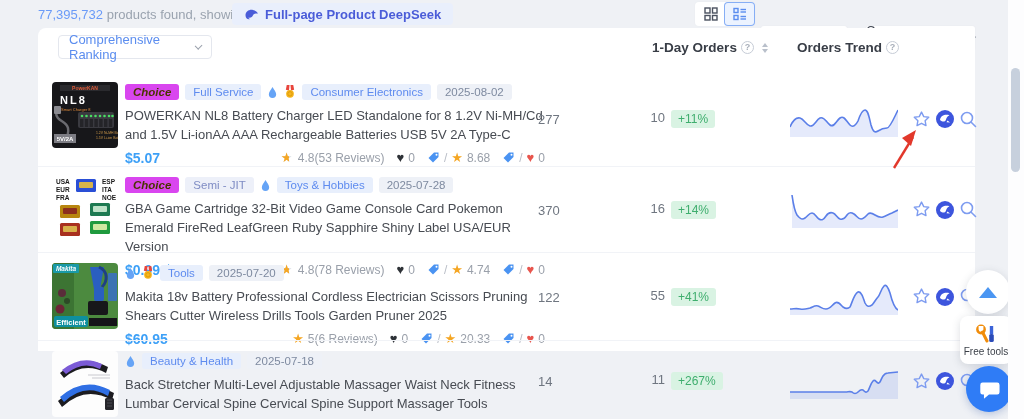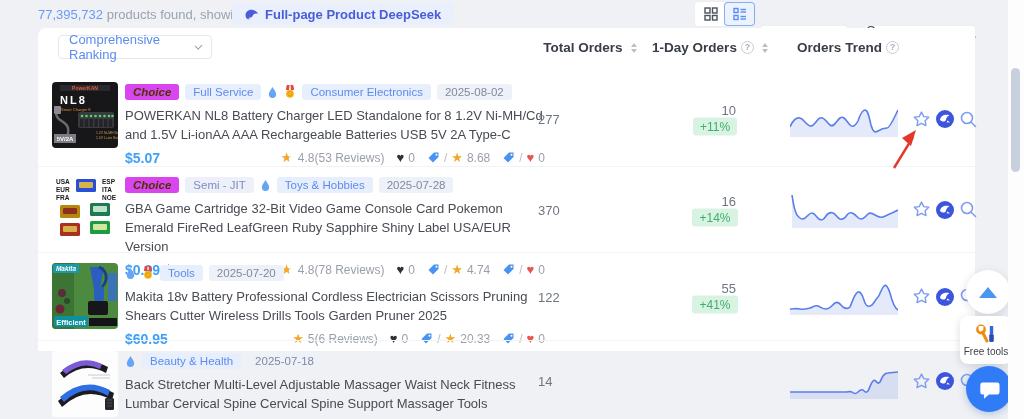--- a/index.html
+++ b/index.html
@@ -60,22 +60,22 @@
   .rating { display:flex; align-items:center; gap:4px; font-size:12px; color:#9aa0aa; }
   .rating .gap-l { margin-left:8px; }
   .star-half { position:relative; display:inline-block; width:13px; height:13px; font-size:13px; line-height:13px; color:#d9dde4; }
   .star-half .fill { position:absolute; left:0; top:0; overflow:hidden; color:#f5a623; white-space:nowrap; }
   .star-full { color:#f5a623; font-size:13px; line-height:13px; }
   .heart-dark { color:#2e3237; font-size:13px; line-height:13px; }
   .heart-red { color:#e8554d; font-size:13px; line-height:13px; }
   .slash { color:#b9bec7; }
   .col-total { position:absolute; left:500px; width:104px; top:50%; transform:translateY(-50%);
                text-align:left; font-size:13px; color:#6f7680; }
-  .col-7day { position:absolute; left:594px; width:160px; top:50%; transform:translateY(-50%);
-              display:flex; align-items:center;flex-direction:column; }
+  .col-7day { position:absolute; left:579px; width:160px; top:50%; transform:translateY(-50%);
+              display:flex; align-items:flex-start; }
   .col-7day .dval { width:48px; text-align:right; font-size:13px; color:#6f7680; }
   .gbadge { margin-left:6px; font-size:12px; color:#3fae6e; background:#d9f3e3; padding:2px 7px; border-radius:3px; }
   .spark { position:absolute; left:752px; top:50%; transform:translateY(-50%); width:108px; height:36px; }
   .actions { position:absolute; left:874px; width:62px; top:50%; transform:translateY(-50%);
              display:flex; align-items:center; gap:4px; }
   .act { width:20px; height:20px; display:inline-flex; align-items:center; justify-content:center; cursor:pointer; }
 
   
   .backtop { position:absolute; left:966px; top:270px; width:44px; height:44px; border-radius:50%; background:#fff;
              box-shadow:0 2px 8px rgba(60,70,90,.18); display:flex; align-items:center; justify-content:center; cursor:pointer; z-index:30; }
@@ -141,27 +141,20 @@
   </div>
 </div>
 
 <div class="card">
 
   <div class="ranking">
     <span>Comprehensive Ranking</span>
     <span class="chev"></span>
   </div>
 
-  <div class="hdr hdr-total">
-    <span>Total Orders</span>
-    <span class="sort">
-        <i class="up"></i>
-        <i class="dn"></i>
-      </span>
-  </div>
   <div class="hdr hdr-7day">
     <span>1-Day Orders</span>
     <span class="qicon">?</span>
     <span class="sort">
         <i class="up"></i>
         <i class="dn"></i>
       </span>
   </div>
   <div class="hdr hdr-trend">
     <span>Orders Trend</span>
@@ -494,20 +487,24 @@
         <span class="bdg b-blue">Beauty &amp; Health</span>
         <span class="bdg b-date">2025-07-18</span>
       </div>
       <div class="title">Back Stretcher Multi-Level Adjustable Massager Waist Neck Fitness Lumbar Cervical Spine Cervical Spine Support Massager Tools</div>
       <div class="pr-row">
         <span class="price">$17.32-$24.76</span>
 
       </div>
     </div>
     <div class="col-total" style="top:40px;">14</div>
+    <div class="col-7day" style="top:40px;">
+      <span class="dval">11</span>
+      <span class="gbadge">+267%</span>
+    </div>
     <div class="spark" style="top:40px;">
       <svg width="108" height="36" viewBox="0 0 108 36">
         <path d="M0,29 L56,29 C58,29 60,28 62,29 C64,31 66,31 68,29 C70,27 71,26 73,27 C75,29 76,30 78,28 C80,24 81,20 83,18 C85,16 86,19 88,20 C90,21 91,16 93,13 C95,10 96,10 98,10 L108,9 L108,36 L0,36 Z" fill="rgba(91,127,232,0.16)"></path>
         <path d="M0,29 L56,29 C58,29 60,28 62,29 C64,31 66,31 68,29 C70,27 71,26 73,27 C75,29 76,30 78,28 C80,24 81,20 83,18 C85,16 86,19 88,20 C90,21 91,16 93,13 C95,10 96,10 98,10 L108,9" fill="none" stroke="#5b7fe8" stroke-width="1.6"></path>
       </svg>
     </div>
     <div class="actions" style="top:40px;">
       <span class="act">
         <svg width="19" height="19" viewBox="0 0 20 20">
             <path d="M10 2.2 L12.4 7 L17.6 7.7 L13.8 11.3 L14.7 16.4 L10 14 L5.3 16.4 L6.2 11.3 L2.4 7.7 L7.6 7 Z" fill="none" stroke="#7e9cf0" stroke-width="1.5" stroke-linejoin="round"></path>

